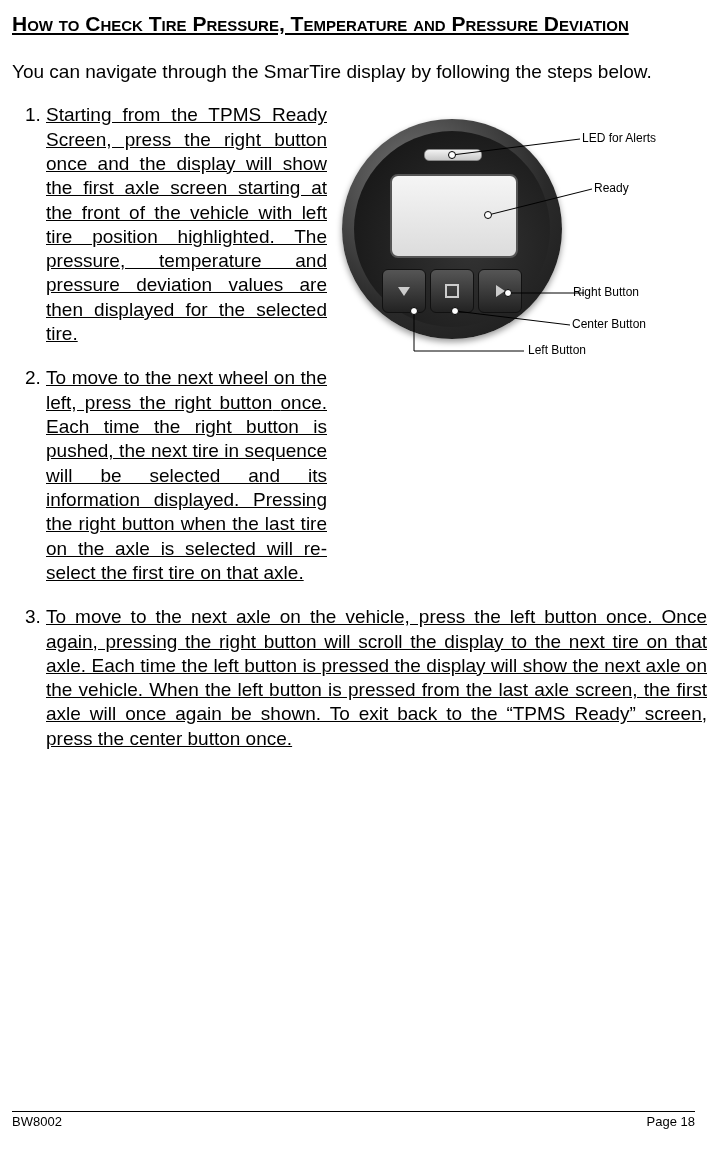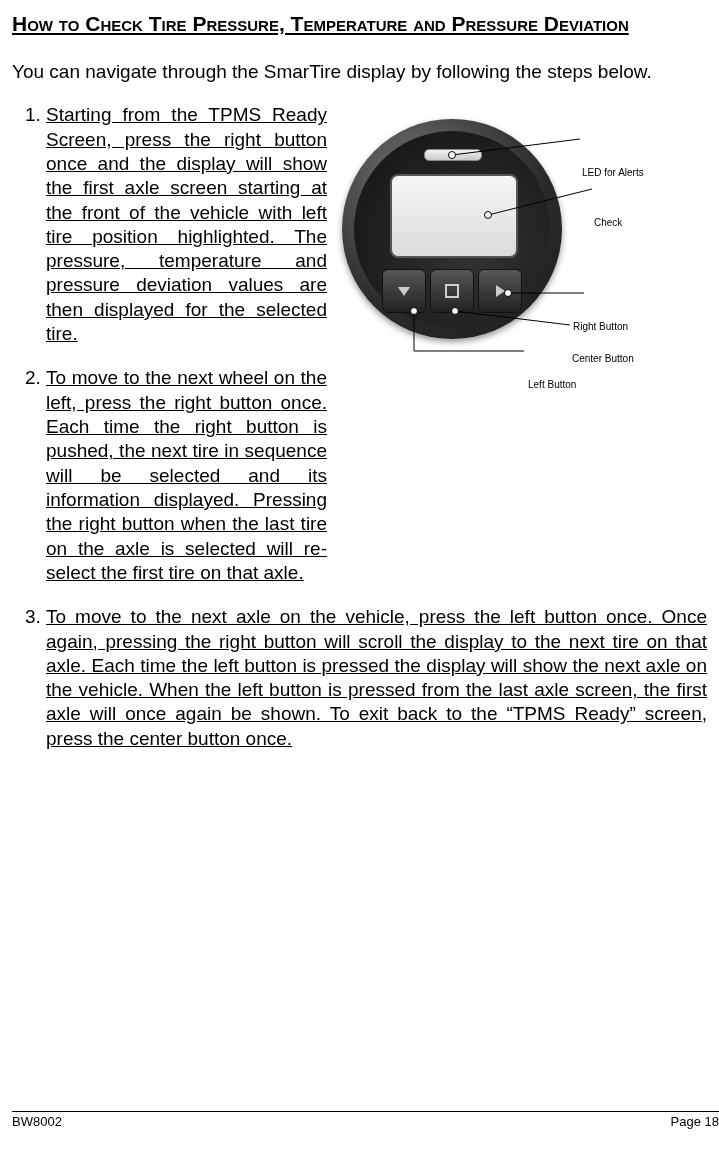--- a/index.html
+++ b/index.html
@@ -124,23 +124,22 @@
   .btn .arrow-right {
     border-top: 6px solid transparent;
     border-bottom: 6px solid transparent;
     border-left: 9px solid #ccc;
   }
   .btn .square {
     width: 10px; height: 10px; border: 2px solid #ccc;
   }
   .callout-label {
     position: absolute;
-    font-size: 10px;
+    font-size: 12px;
     white-space: nowrap;
-    margin-top: 36px;
   }
   .callout-dot {
     position: absolute;
     width: 6px;
     height: 6px;
     border-radius: 50%;
     background: #fff;
     border: 1px solid #000;
     z-index: 3;
   }
@@ -150,21 +149,21 @@
     top: 0;
     width: 370px;
     height: 280px;
     pointer-events: none;
   }
 
   
   .footer-line {
     position: absolute;
     left: 12px;
-    right: 0;
+    right: 24px;
     bottom: 24px;
     border-top: 1.5px solid #000;
     display: flex;
     justify-content: space-between;
     font-size: 13px;
     padding-top: 2px;
   }
 </style>
 </head>
 <body>
@@ -214,21 +213,21 @@
       <svg class="leader">
         <line x1="120" y1="52" x2="248" y2="36" stroke="#000" stroke-width="1"></line>
         <line x1="156" y1="112" x2="260" y2="86" stroke="#000" stroke-width="1"></line>
         <line x1="176" y1="190" x2="252" y2="190" stroke="#000" stroke-width="1"></line>
         <line x1="123" y1="208" x2="238" y2="222" stroke="#000" stroke-width="1"></line>
         <line x1="82" y1="208" x2="82" y2="248" stroke="#000" stroke-width="1"></line>
         <line x1="82" y1="248" x2="192" y2="248" stroke="#000" stroke-width="1"></line>
       </svg>
 
       <div class="callout-label" style="left:250px; top:28px;">LED for Alerts</div>
-      <div class="callout-label" style="left:262px; top:78px;">Check</div>
+      <div class="callout-label" style="left:262px; top:78px;">Ready</div>
       <div class="callout-label" style="left:241px; top:182px;">Right Button</div>
       <div class="callout-label" style="left:240px; top:214px;">Center Button</div>
       <div class="callout-label" style="left:196px; top:240px;text-align:right;">Left Button</div>
 
     </div>
 
   </div>
 
   <div class="footer-line">
     <span>BW8002</span>

